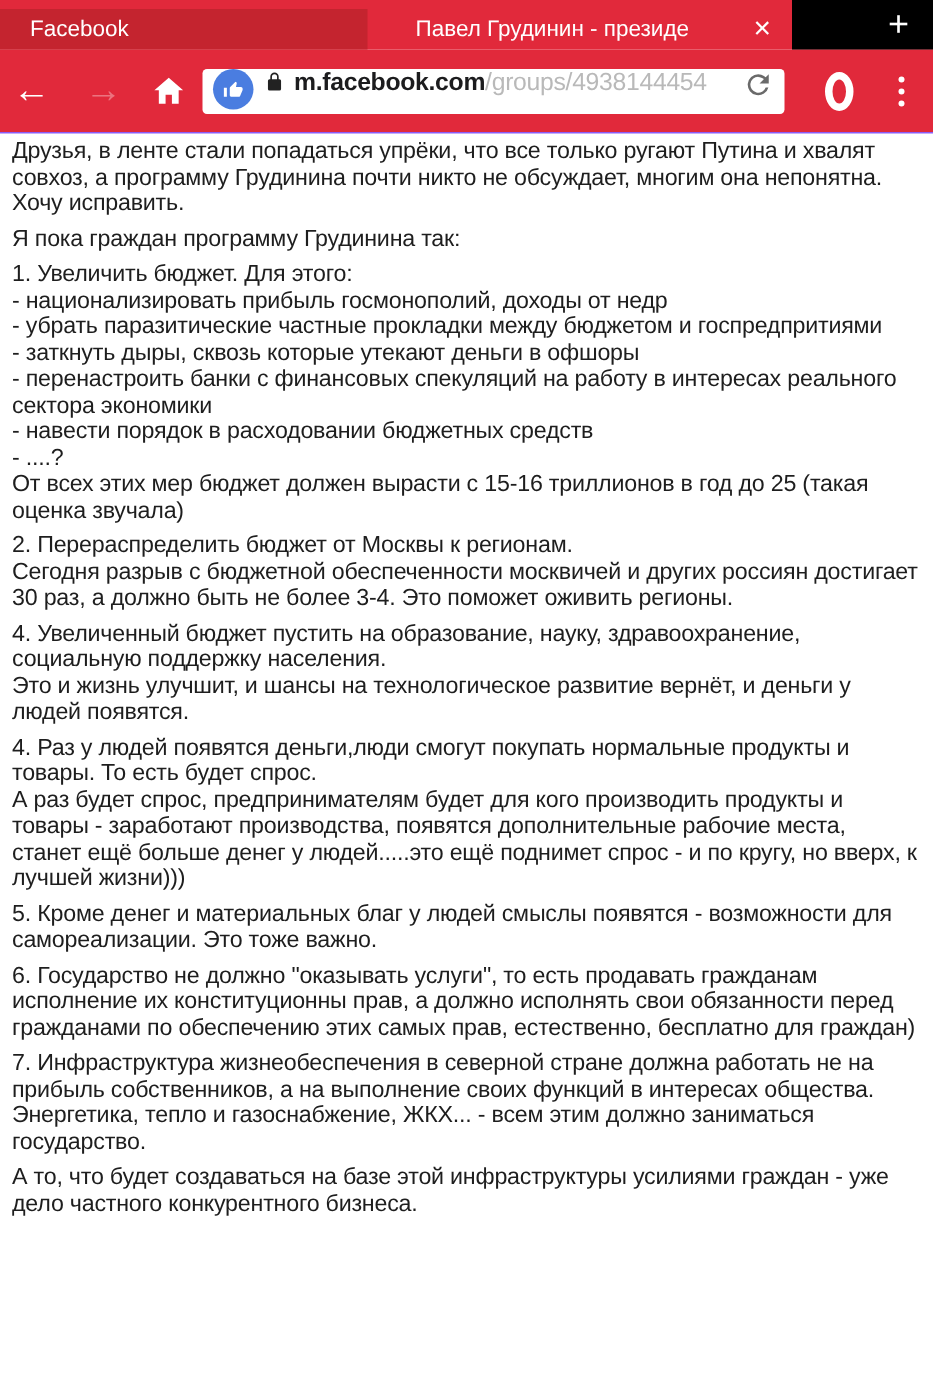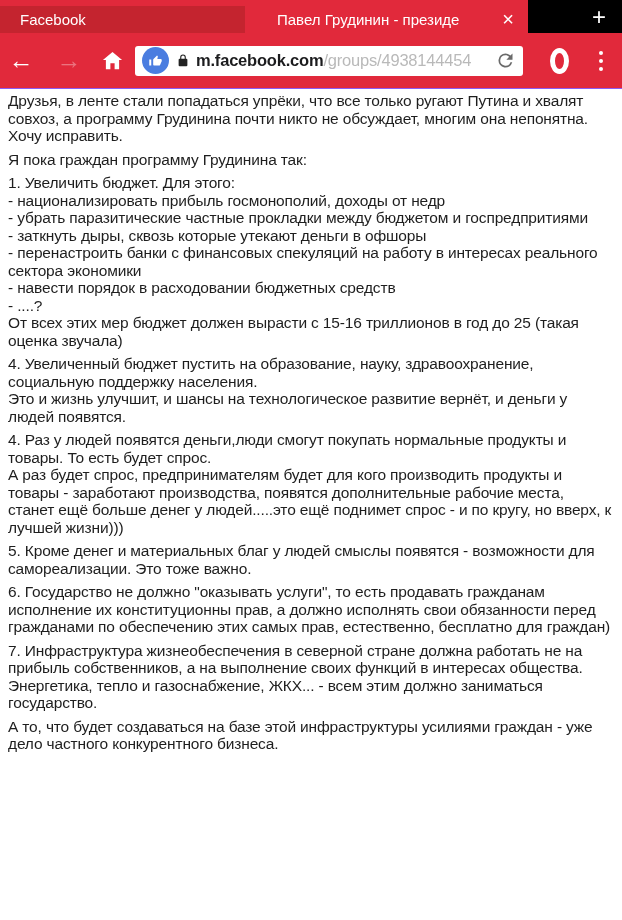--- a/index.html
+++ b/index.html
@@ -35,21 +35,21 @@
   .toolbar{
     height:55px;flex:none;background:var(--accent);
     display:flex;align-items:center;
   }
   .nav-glyph{font-size:25px;line-height:25px;color:#fff;flex:none;text-align:center;width:34px;}
   .nav-back{margin-left:4px;}
   .nav-fwd{margin-left:14px;color:rgba(255,255,255,0.35);}
   .nav-home{margin-left:15px;width:23px;height:23px;flex:none;}
   .urlbar{
     margin-left:11px;flex:none;width:388px;height:30px;background:#fff;border-radius:3px;
-    display:flex;align-items:center;box-sizing:border-box;padding:0 7px;
+    display:flex;align-items:flex-start;box-sizing:border-box;padding:0 7px;
   }
   .favicon{
     width:27px;height:27px;border-radius:50%;background:var(--fb-blue);
     display:flex;align-items:center;justify-content:center;flex:none;
   }
   .lockwrap{margin-left:7px;width:14px;height:17px;flex:none;}
   .urltext{
     margin-left:6px;flex:1;min-width:0;white-space:nowrap;overflow:hidden;
     font-size:16.5px;letter-spacing:-0.2px;
   }
@@ -128,20 +128,22 @@
 Хочу исправить.</p>
     <p>Я пока граждан программу Грудинина так:</p>
     <p>1. Увеличить бюджет. Для этого:
 - национализировать прибыль госмонополий, доходы от недр
 - убрать паразитические частные прокладки между бюджетом и госпредпритиями
 - заткнуть дыры, сквозь которые утекают деньги в офшоры
 - перенастроить банки с финансовых спекуляций на работу в интересах реального сектора экономики
 - навести порядок в расходовании бюджетных средств
 - ....?
 От всех этих мер бюджет должен вырасти с 15-16 триллионов в год до 25 (такая оценка звучала)</p>
+    <p>2. Перераспределить бюджет от Москвы к регионам.
+Сегодня разрыв с бюджетной обеспеченности москвичей и других россиян достигает 30 раз, а должно быть не более 3-4. Это поможет оживить регионы.</p>
     <p>4. Увеличенный бюджет пустить на образование, науку, здравоохранение, социальную поддержку населения.
 Это и жизнь улучшит, и шансы на технологическое развитие вернёт, и деньги у людей появятся.</p>
     <p>4. Раз у людей появятся деньги,люди смогут покупать нормальные продукты и товары. То есть будет спрос.
 А раз будет спрос, предпринимателям будет для кого производить продукты и товары - заработают производства, появятся дополнительные рабочие места, станет ещё больше денег у людей.....это ещё поднимет спрос - и по кругу, но вверх, к лучшей жизни)))</p>
     <p>5. Кроме денег и материальных благ у людей смыслы появятся - возможности для самореализации. Это тоже важно.</p>
     <p>6. Государство не должно "оказывать услуги", то есть продавать гражданам исполнение их конституционны прав, а должно исполнять свои обязанности перед гражданами по обеспечению этих самых прав, естественно, бесплатно для граждан)</p>
     <p>7. Инфраструктура жизнеобеспечения в северной стране должна работать не на прибыль собственников, а на выполнение своих функций в интересах общества.
 Энергетика, тепло и газоснабжение, ЖКХ... - всем этим должно заниматься государство.</p>
     <p>А то, что будет создаваться на базе этой инфраструктуры усилиями граждан - уже дело частного конкурентного бизнеса.</p>
   </div>

